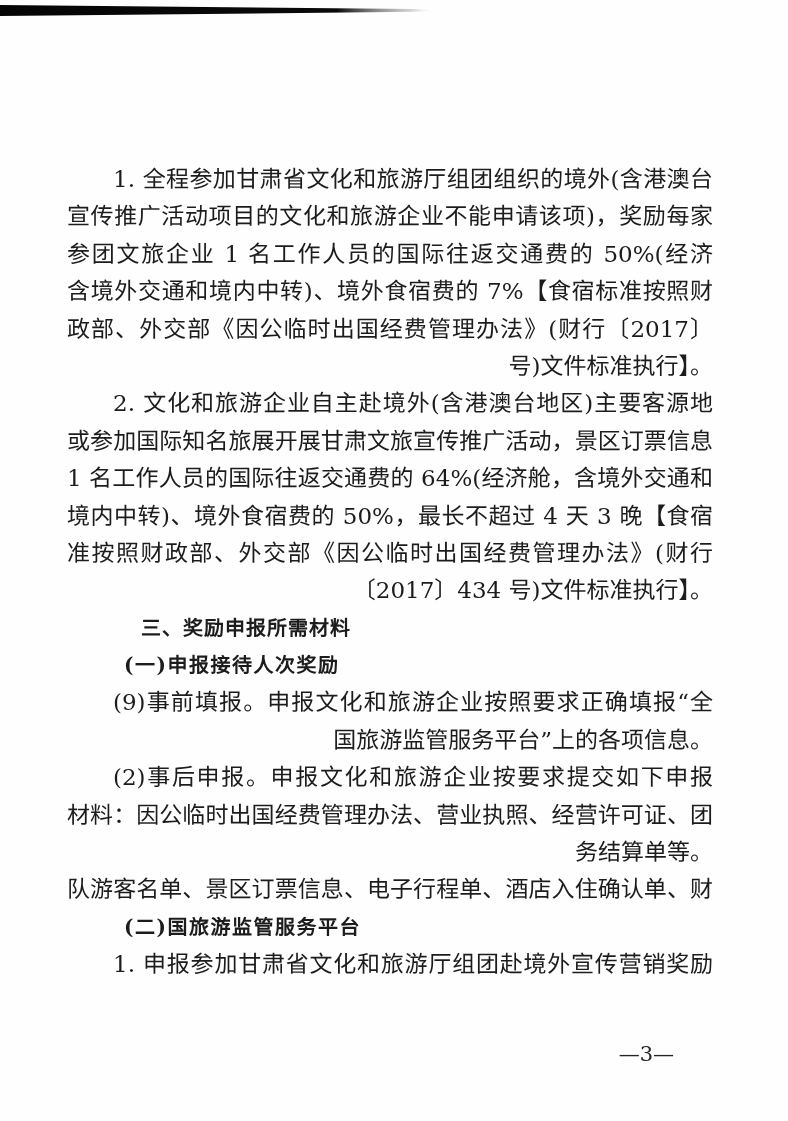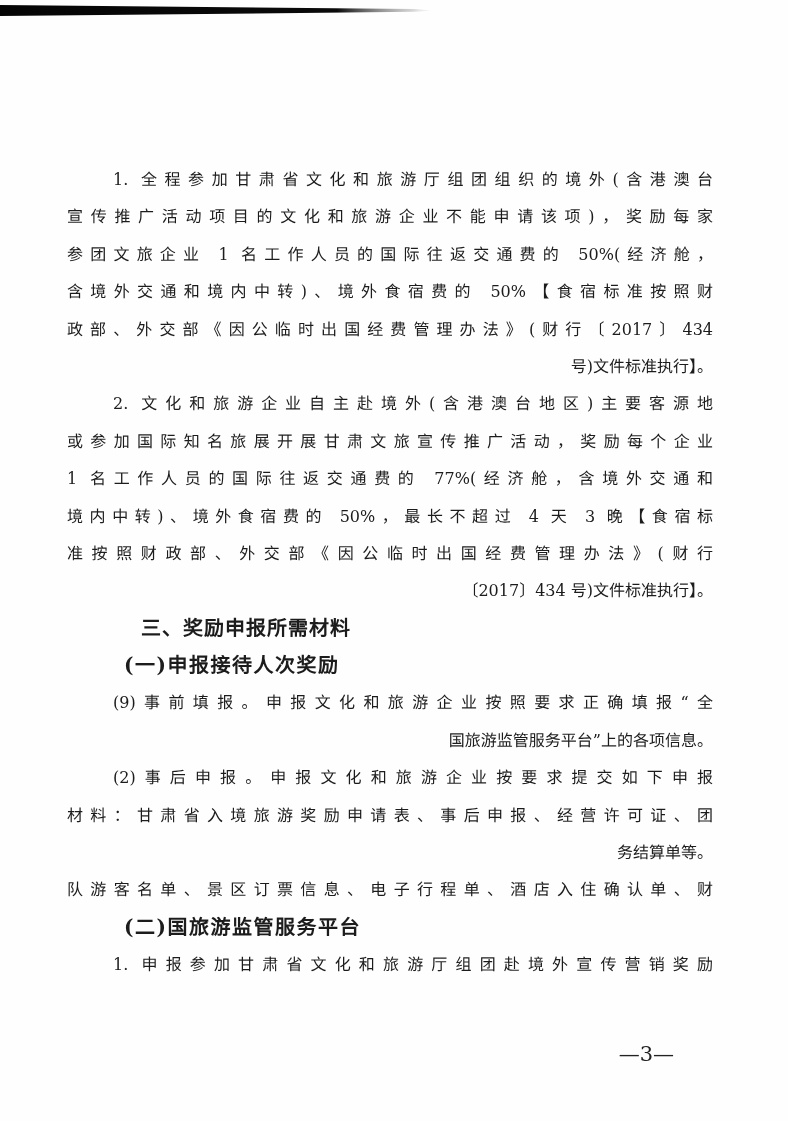--- a/index.html
+++ b/index.html
@@ -26,21 +26,21 @@
   }
   .content {
     position: absolute;
     left: 67px;
     top: 161px;
     width: 646px;
   }
   .line {
     height: 37.4px;
     line-height: 37.4px;
-    font-size: 16px;
+    font-size: 23px;
     white-space: nowrap;
     letter-spacing: 0;
   }
   .j {
     white-space: normal;
     text-align: justify;
     text-align-last: justify;
     text-justify: inter-character;
     overflow: hidden;
   }
@@ -86,35 +86,35 @@
         <stop offset="1" stop-color="#cccccc" stop-opacity="0.1"></stop>
       </linearGradient>
     </defs>
     <polygon points="0,5 415,9 432,10.5 415,11.8 0,16" fill="url(#fade)"></polygon>
   </svg>
 
   <div class="content">
     <div class="line j ind">1. 全程参加甘肃省文化和旅游厅组团组织的境外(含港澳台</div>
     <div class="line j">宣传推广活动项目的文化和旅游企业不能申请该项)，奖励每家</div>
     <div class="line j">参团文旅企业 1 名工作人员的国际往返交通费的 50%(经济舱，</div>
-    <div class="line j">含境外交通和境内中转)、境外食宿费的 50%【食宿标准按照财</div>
+    <div class="line j">含境外交通和境内中转)、境外食宿费的 7%【食宿标准按照财</div>
     <div class="line j">政部、外交部《因公临时出国经费管理办法》(财行〔2017〕434</div>
     <div class="line left">号)文件标准执行】。</div>
     <div class="line j ind">2. 文化和旅游企业自主赴境外(含港澳台地区)主要客源地</div>
-    <div class="line j">或参加国际知名旅展开展甘肃文旅宣传推广活动，奖励每个企业</div>
-    <div class="line j">1 名工作人员的国际往返交通费的 77%(经济舱，含境外交通和</div>
+    <div class="line j">或参加国际知名旅展开展甘肃文旅宣传推广活动，景区订票信息</div>
+    <div class="line j">1 名工作人员的国际往返交通费的 64%(经济舱，含境外交通和</div>
     <div class="line j">境内中转)、境外食宿费的 50%，最长不超过 4 天 3 晚【食宿标</div>
     <div class="line j">准按照财政部、外交部《因公临时出国经费管理办法》(财行</div>
     <div class="line left">〔2017〕434 号)文件标准执行】。</div>
     <div class="line h1">三、奖励申报所需材料</div>
     <div class="line h2">(一)申报接待人次奖励</div>
     <div class="line j ind">(9)事前填报。申报文化和旅游企业按照要求正确填报“全</div>
     <div class="line left">国旅游监管服务平台”上的各项信息。</div>
     <div class="line j ind">(2)事后申报。申报文化和旅游企业按要求提交如下申报</div>
-    <div class="line j">材料：甘肃省入境旅游奖励申请表、事后申报、经营许可证、团</div>
+    <div class="line j">材料：因公临时出国经费管理办法、营业执照、经营许可证、团</div>
     <div class="line left">务结算单等。</div>
     <div class="line j">队游客名单、景区订票信息、电子行程单、酒店入住确认单、财</div>
     <div class="line h2">(二)国旅游监管服务平台</div>
     <div class="line j ind">1.  申报参加甘肃省文化和旅游厅组团赴境外宣传营销奖励</div>
   </div>
 
   <div class="page-number">—3—</div>
 
 </div>
 

